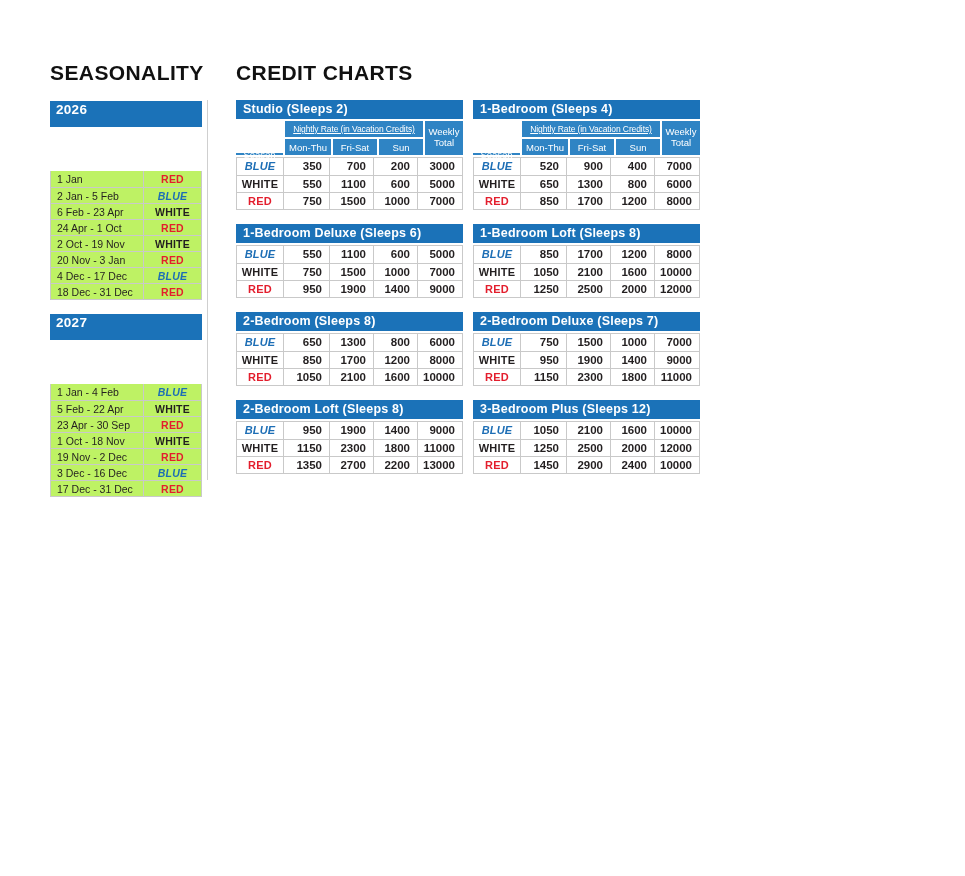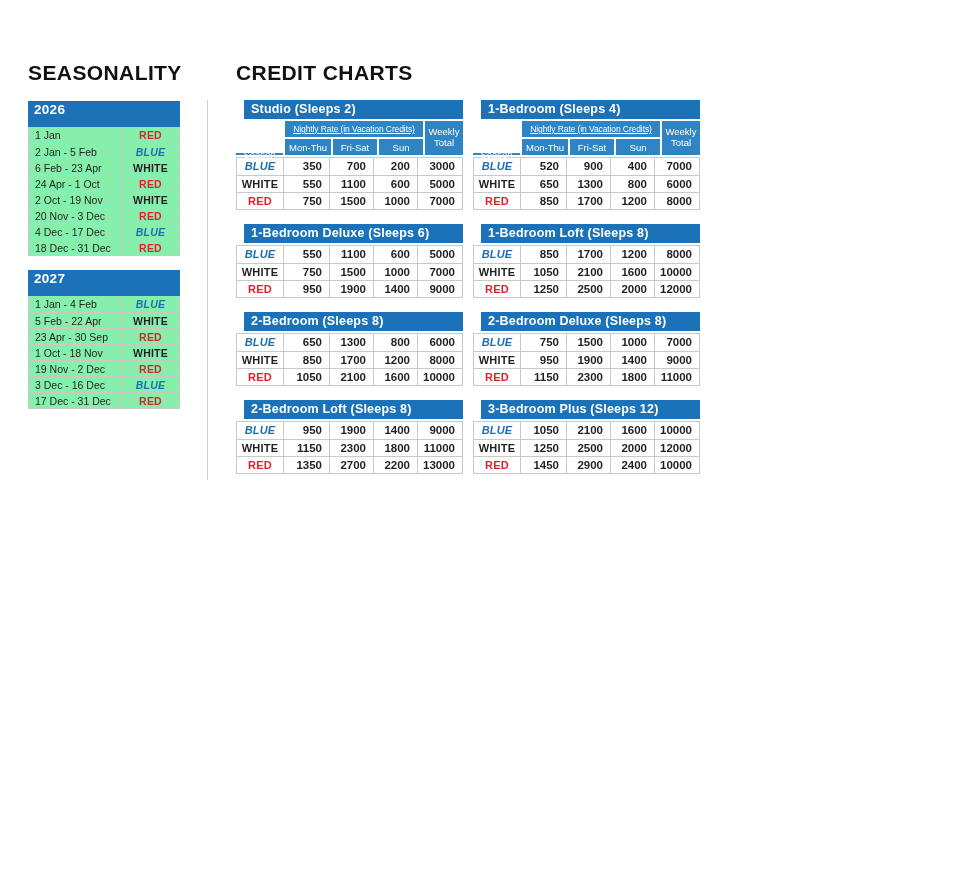--- a/index.html
+++ b/index.html
@@ -4,26 +4,26 @@
 <style>
   * { margin:0; padding:0; box-sizing:border-box; }
   html,body { width:965px; height:876px; background:#ffffff; overflow:hidden;
     font-family:"Liberation Sans", sans-serif; }
   .page { position:relative; width:965px; height:876px; background:#fff; }
 
   .big-title { font-size:21px; font-weight:900; color:#111; letter-spacing:0.4px;
     line-height:26px; }
 
   
-  .seasonality-col { position:absolute; left:28px; top:60px; width:152px; }
+  .seasonality-col { position:absolute; left:50px; top:60px; width:152px; }
   .seasonality-col .big-title { margin-bottom:15px; }
   .season-table { width:152px; margin-bottom:14px; }
   .season-year { background:var(--header-blue); color:#fff; font-weight:bold;
     font-size:13.5px; height:26px; line-height:18px; padding:0 6px; letter-spacing:0.3px; }
-  .season-rows { border:1px solid var(--border-gray); border-top:none; background:#86efac; }
+  .season-rows { border:1px solid var(--border-gray); border-top:none; background:#bef264;margin-top:44px; }
   .season-row { display:grid; grid-template-columns:1fr 58px; height:16px; line-height:16px; }
   .season-row + .season-row { border-top:1px solid var(--border-gray); }
   .season-date { padding-left:6px; font-size:10.5px; color:var(--black-text);
     white-space:nowrap; font-weight:500; }
   .season-val { border-left:1px solid var(--border-gray); text-align:center;
     font-size:10.5px; font-weight:600; letter-spacing:0.2px; }
 
   .season-BLUE { color:var(--blue-text);font-style:italic; }
   .season-RED { color:var(--red-text); }
   .season-WHITE { color:var(--black-text); }
@@ -32,21 +32,21 @@
     background:#cfcfcf; }
 
   
   .credit-col { position:absolute; left:228px; top:60px; width:464px;padding-left:8px; }
   .credit-col .big-title { margin-bottom:14px; }
   .charts-grid { display:grid; grid-template-columns:227px 227px; column-gap:10px;
     row-gap:14px; align-items:start; }
   .credit-table { width:227px; }
   .credit-title { background:var(--header-blue); color:#fff; font-weight:bold;
     font-size:12.5px; height:19px; line-height:19px; padding:0 7px; letter-spacing:0.2px;
-    margin-bottom:2px;margin-left:8px; }
+    margin-bottom:2px; }
   .credit-header { display:grid; grid-template-columns:47px 46px 44px 44px 1fr;
     grid-template-rows:16px 16px; gap:2px; margin-bottom:2px; }
   .hc { background:var(--subheader-blue); color:#fff; display:flex;
     align-items:center; justify-content:center; text-align:center; }
   .hc-season { grid-row:1/3; grid-column:1; font-size:9.5px;margin-top:32px; }
   .hc-nightly { grid-column:2/5; font-size:8.5px; letter-spacing:-0.1px; white-space:nowrap;text-decoration:underline; }
   .hc-day { font-size:9.5px; }
   .hc-weekly { grid-row:1/3; grid-column:5; font-size:9.5px; line-height:1.15;
     padding:0 3px; }
   .credit-rows { border:1px solid var(--border-gray); background:#fff; }
@@ -82,21 +82,21 @@
             </div>
             <div class="season-row">
               <div class="season-date">24 Apr - 1 Oct</div>
               <div class="season-val season-RED">RED</div>
             </div>
             <div class="season-row">
               <div class="season-date">2 Oct - 19 Nov</div>
               <div class="season-val season-WHITE">WHITE</div>
             </div>
             <div class="season-row">
-              <div class="season-date">20 Nov - 3 Dec</div>
+              <div class="season-date">20 Nov - 3 Jan</div>
               <div class="season-val season-RED">RED</div>
             </div>
             <div class="season-row">
               <div class="season-date">4 Dec - 17 Dec</div>
               <div class="season-val season-BLUE">BLUE</div>
             </div>
             <div class="season-row">
               <div class="season-date">18 Dec - 31 Dec</div>
               <div class="season-val season-RED">RED</div>
             </div>
@@ -283,21 +283,21 @@
             <div class="credit-row">
               <div class="cr-season season-RED">RED</div>
               <div class="cr-num">1050</div>
               <div class="cr-num">2100</div>
               <div class="cr-num">1600</div>
               <div class="cr-num">10000</div>
             </div>
           </div>
         </div>
         <div class="credit-table">
-          <div class="credit-title">2-Bedroom Deluxe (Sleeps 8)</div>
+          <div class="credit-title">2-Bedroom Deluxe (Sleeps 7)</div>
           <div class="credit-rows">
             <div class="credit-row">
               <div class="cr-season season-BLUE">BLUE</div>
               <div class="cr-num">750</div>
               <div class="cr-num">1500</div>
               <div class="cr-num">1000</div>
               <div class="cr-num">7000</div>
             </div>
             <div class="credit-row">
               <div class="cr-season season-WHITE">WHITE</div>

